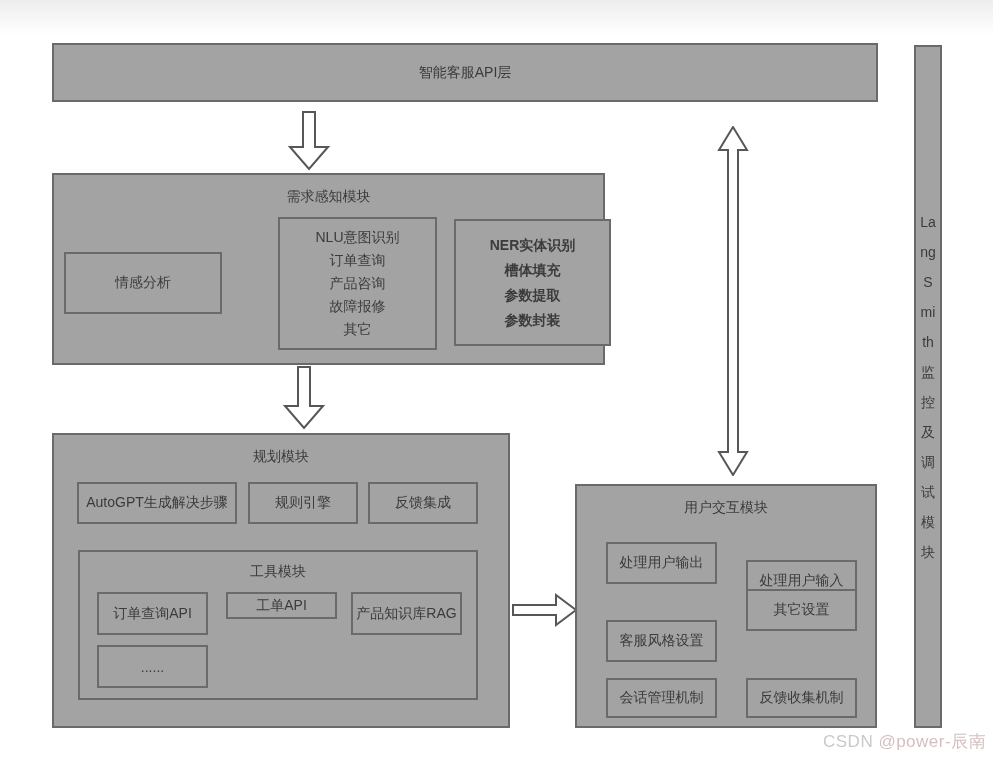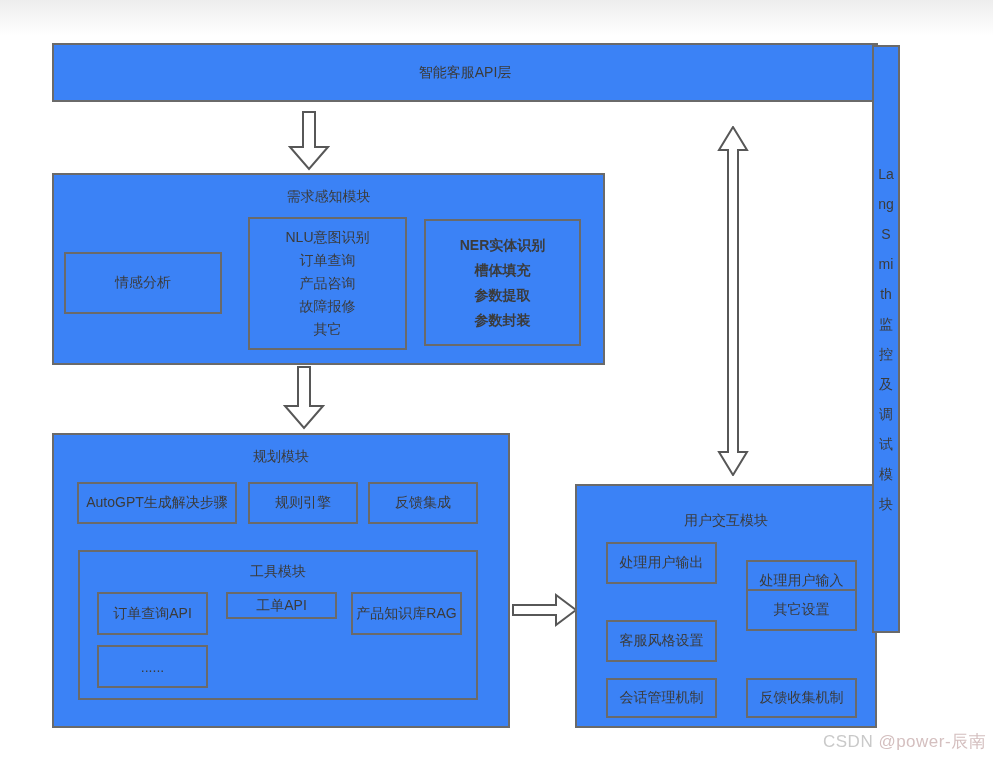--- a/index.html
+++ b/index.html
@@ -3,25 +3,25 @@
 <meta charset="utf-8">
 <style>
   html,body{margin:0;padding:0;background:#fff;}
   .canvas{
     position:relative;width:993px;height:757px;background:#fff;overflow:hidden;
     font-family:"Liberation Sans","DejaVu Sans",sans-serif;
     color:var(--text,#3b3b3b);font-size:14px;
   }
   .topfade{position:absolute;left:0;top:0;width:993px;height:36px;
     background:linear-gradient(180deg,#ededed 0%,rgba(255,255,255,0) 100%);}
-  .b{position:absolute;border:2px solid var(--border,#6a6a6a);background:#3b82f6;box-sizing:border-box;}
+  .b{position:absolute;border:2px solid var(--border,#6a6a6a);background:#a3a3a3;box-sizing:border-box;}
   .lbl{display:flex;align-items:center;justify-content:center;text-align:center;}
   .btitle{position:absolute;left:0;right:0;top:13px;text-align:center;}
-  .btitle.low{top:26px;}
-  .list{display:flex;flex-direction:column;align-items:center;justify-content:center;text-align:center;}
+  .btitle.low{top:13px;}
+  .list{display:flex;flex-direction:column;align-items:center;justify-content:center;text-align:center;margin-left:30px;}
   .list div{line-height:23px;}
   .list.wide div{line-height:25px;font-weight:bold;}
   .arr{position:absolute;}
   .arr path{fill:#fff;stroke:var(--arrow,#575757);stroke-width:2;}
   .vbox{display:flex;flex-direction:column;align-items:center;justify-content:center;}
   .vbox div{height:30px;line-height:30px;text-align:center;white-space:nowrap;}
   .watermark{position:absolute;left:823px;top:730px;font-size:17px;letter-spacing:.5px;white-space:nowrap;}
   .wm-brand{color:var(--watermark_brand,#c9c9c9);margin-top:26px;}
   .wm-author{color:var(--watermark_author,#d4bfbf);}
 </style>
@@ -115,21 +115,21 @@
   <div class="b lbl" style="left:746px;top:589px;width:111px;height:42px">
     <span>其它设置</span>
   </div>
   <div class="b lbl" style="left:606px;top:678px;width:111px;height:40px">
     <span>会话管理机制</span>
   </div>
   <div class="b lbl" style="left:746px;top:678px;width:111px;height:40px">
     <span>反馈收集机制</span>
   </div>
 
-  <div class="b vbox" style="left:872px;top:45px;width:28px;height:588px">
+  <div class="b vbox" style="left:914px;top:45px;width:28px;height:683px">
     <div>La</div>
     <div>ng</div>
     <div>S</div>
     <div>mi</div>
     <div>th</div>
     <div>监</div>
     <div>控</div>
     <div>及</div>
     <div>调</div>
     <div>试</div>

